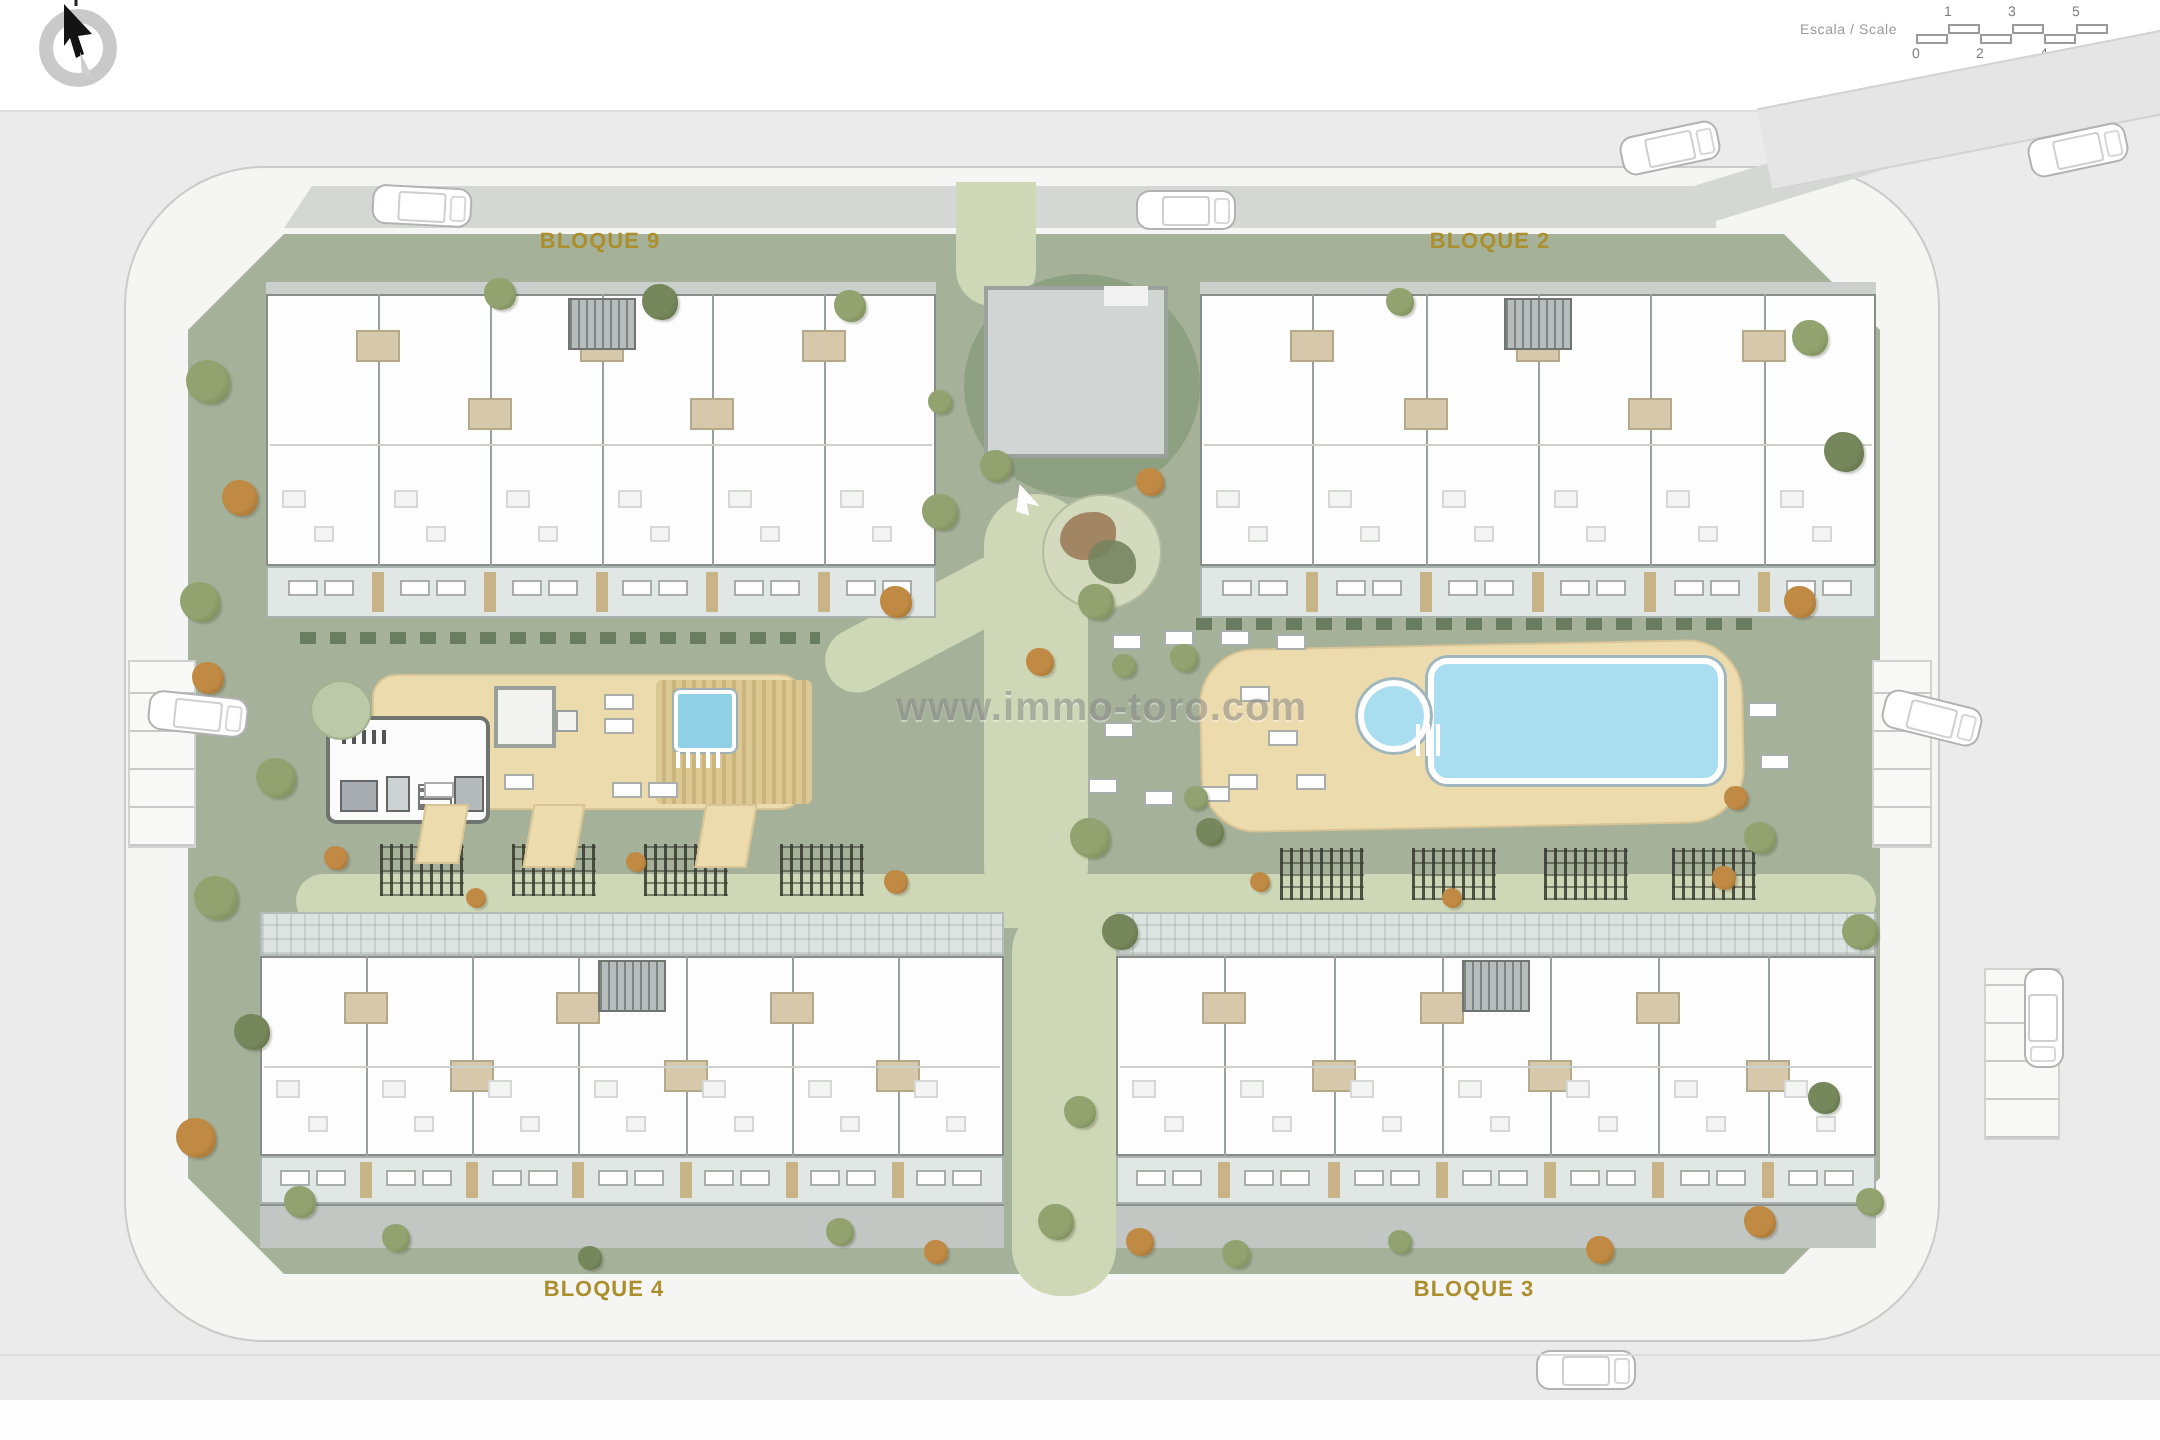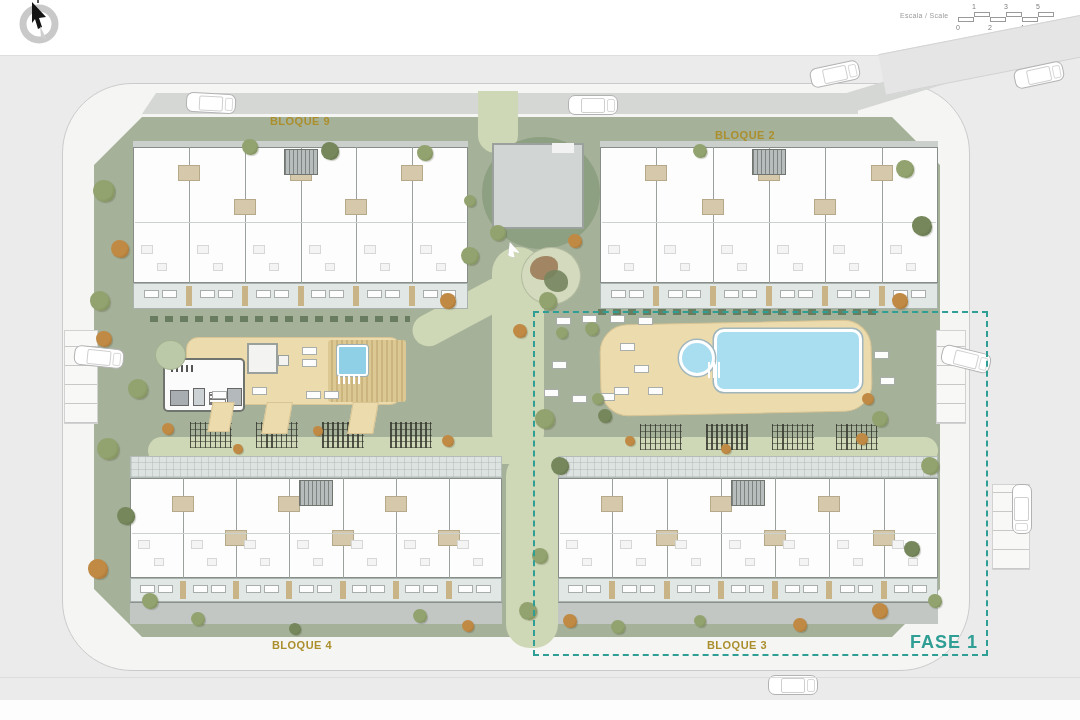--- a/index.html
+++ b/index.html
@@ -494,25 +494,23 @@
         <div class="tree" style="left: 611px; top: 564px; width: 14px; height: 14px; background: radial-gradient(circle at 40% 40%, rgb(147, 163, 111) 0px, rgb(147, 163, 111) 55%, rgb(111, 128, 80) 100%); box-shadow: rgba(60, 60, 40, 0.25) 1px 1px 1px;"></div>
         <div class="tree" style="left: 694px; top: 559px; width: 12px; height: 12px; background: radial-gradient(circle at 40% 40%, rgb(147, 163, 111) 0px, rgb(147, 163, 111) 55%, rgb(111, 128, 80) 100%); box-shadow: rgba(60, 60, 40, 0.25) 1px 1px 1px;"></div>
         <div class="tree" style="left: 793px; top: 562px; width: 14px; height: 14px; background: radial-gradient(circle at 40% 40%, rgb(192, 138, 68) 0px, rgb(192, 138, 68) 55%, rgb(150, 104, 46) 100%); box-shadow: rgba(60, 60, 40, 0.25) 1px 1px 1px;"></div>
         <div class="tree" style="left: 592px; top: 337px; width: 12px; height: 12px; background: radial-gradient(circle at 40% 40%, rgb(147, 163, 111) 0px, rgb(147, 163, 111) 55%, rgb(111, 128, 80) 100%); box-shadow: rgba(60, 60, 40, 0.25) 1px 1px 1px;"></div>
         <div class="tree" style="left: 862px; top: 337px; width: 12px; height: 12px; background: radial-gradient(circle at 40% 40%, rgb(192, 138, 68) 0px, rgb(192, 138, 68) 55%, rgb(150, 104, 46) 100%); box-shadow: rgba(60, 60, 40, 0.25) 1px 1px 1px;"></div>
         <div class="tree" style="left: 490px; top: 169px; width: 16px; height: 16px; background: radial-gradient(circle at 40% 40%, rgb(147, 163, 111) 0px, rgb(147, 163, 111) 55%, rgb(111, 128, 80) 100%); box-shadow: rgba(60, 60, 40, 0.25) 1px 1px 1px;"></div>
         <div class="tree" style="left: 568px; top: 178px; width: 14px; height: 14px; background: radial-gradient(circle at 40% 40%, rgb(192, 138, 68) 0px, rgb(192, 138, 68) 55%, rgb(150, 104, 46) 100%); box-shadow: rgba(60, 60, 40, 0.25) 1px 1px 1px;"></div>
         <div class="tree" style="left: 464px; top: 139px; width: 12px; height: 12px; background: radial-gradient(circle at 40% 40%, rgb(147, 163, 111) 0px, rgb(147, 163, 111) 55%, rgb(111, 128, 80) 100%); box-shadow: rgba(60, 60, 40, 0.25) 1px 1px 1px;"></div>
       </div>
 
-    <div id="fase-rect">
-      <span id="fase-label">FASE 1</span>
-    </div>
 
     <div class="block-label" style="left:230px;top:59px;">BLOQUE 9</div>
-    <div class="block-label" style="left:675px;top:73px;">BLOQUE 2</div>
+    <div class="block-label" style="left:675px;top:59px;">BLOQUE 2</div>
     <div class="block-label" style="left:232px;top:583px;">BLOQUE 4</div>
     <div class="block-label" style="left:667px;top:583px;">BLOQUE 3</div>
 
+    <div id="watermark">www.immo-toro.com</div>
     <div class="outer-line"></div>
   </div>
   <div id="below-plan"></div>
 </div>
 
 </body></html>

